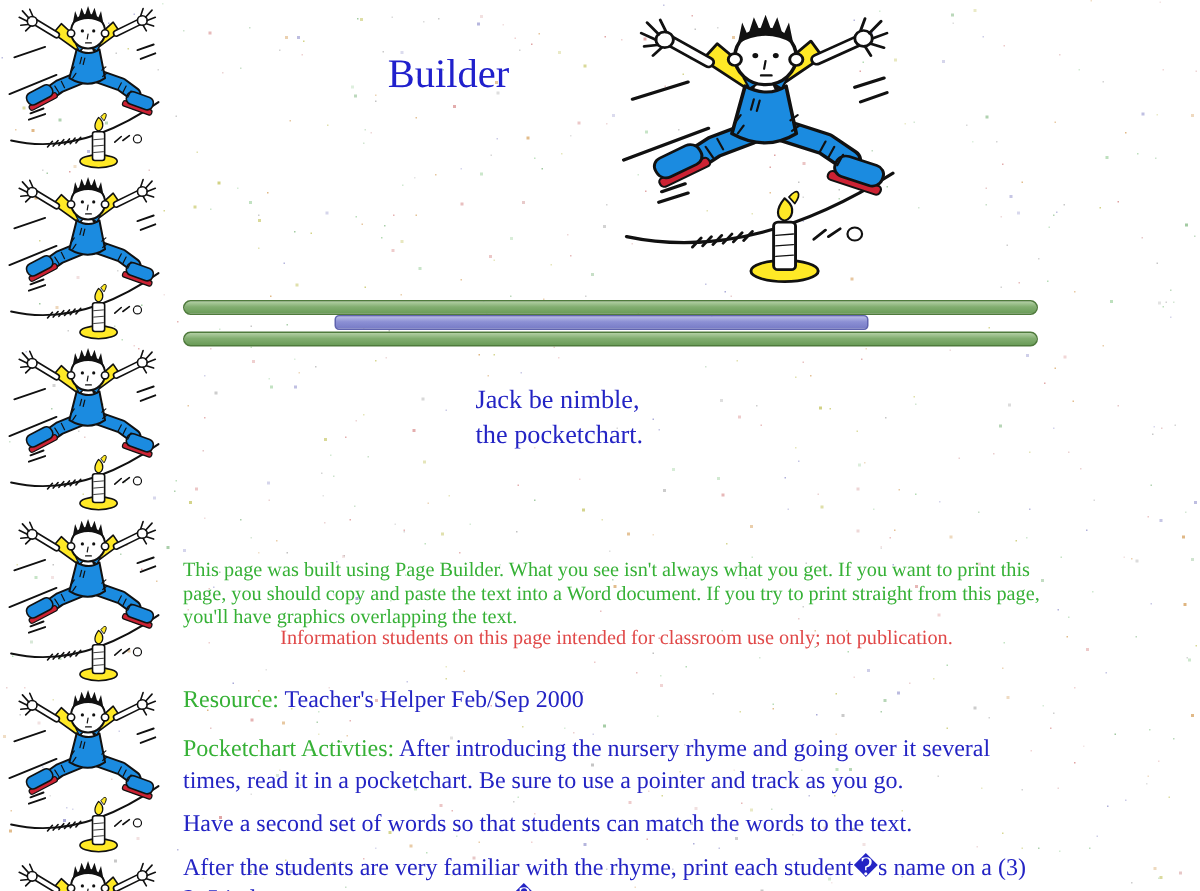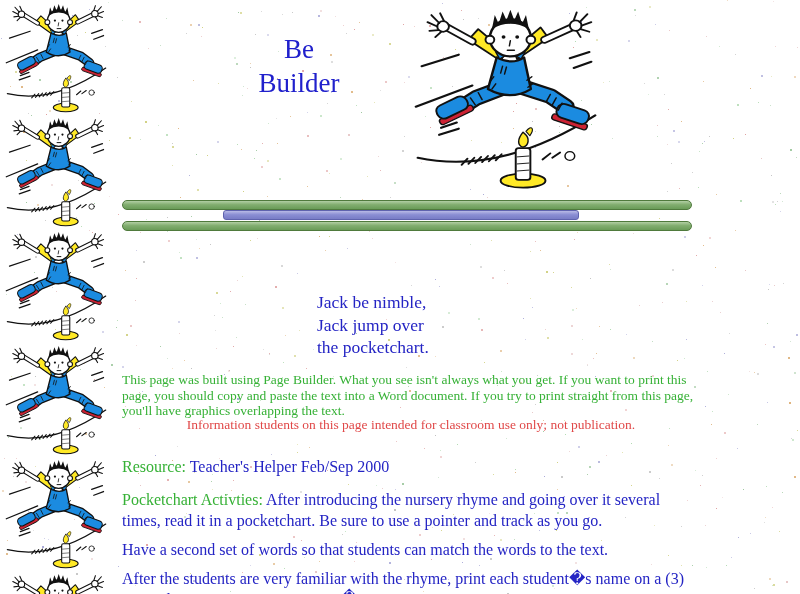--- a/index.html
+++ b/index.html
@@ -33,21 +33,21 @@
     border:1px solid #4f7a3c;
   }
   .bar.purple {
     left:223px; top:210px; width:356px; height:10px; border-radius:3px;
     background:linear-gradient(#b8bae6,#8b8fd4 45%,#787cc6);
     border:1px solid #5f63ae;
   }
 
   
   .rhyme {
-    left:317px; top:255px; font-size:17.5px; line-height:22.5px; color:#2424c4;margin-top:36px;
+    left:317px; top:255px; font-size:17.5px; line-height:22.5px; color:#2424c4;
   }
   .rhyme span { display:block; }
 
   
   .notice-green {
     left:122px; top:372px; width:578px;
     font-size:13.5px; line-height:15.5px; color:#36b136;
   }
   .notice-red {
     left:122px; top:417px; width:578px; text-align:center;
@@ -895,35 +895,33 @@
     </svg>
   <svg style="top:459px" viewBox="0 0 200 210" preserveAspectRatio="none">
       <use href="#boy-art"></use>
     </svg>
   <svg style="top:573px" viewBox="0 0 200 210" preserveAspectRatio="none">
       <use href="#boy-art"></use>
     </svg>
 </div>
 
 <div class="layer page-title">
-  <span>Be</span>
   <span>Builder</span>
 </div>
 
 <svg class="layer big-boy" viewBox="0 0 200 210" preserveAspectRatio="none">
     <use href="#boy-art"></use>
   </svg>
 
 <div class="layer bar green" style="top:200px"></div>
 <div class="layer bar purple"></div>
 <div class="layer bar green" style="top:221px"></div>
 
 <div class="layer rhyme">
   <span>Jack be nimble,</span>
-  <span>Jack jump over</span>
   <span>the pocketchart.</span>
 </div>
 
 <div class="layer notice-green">This page was built using Page Builder.  What you see isn't always what you get.  If you want to print this page, you should copy and paste the text into a Word document.  If you try to print straight from this page, you'll have graphics overlapping the text.</div>
 <div class="layer notice-red">Information students on this page intended for classroom use only; not publication.</div>
 
 <div class="layer bodyline resource-line">
   <span class="green-label">Resource:</span><span> Teacher's Helper Feb/Sep 2000</span>
 </div>
 

